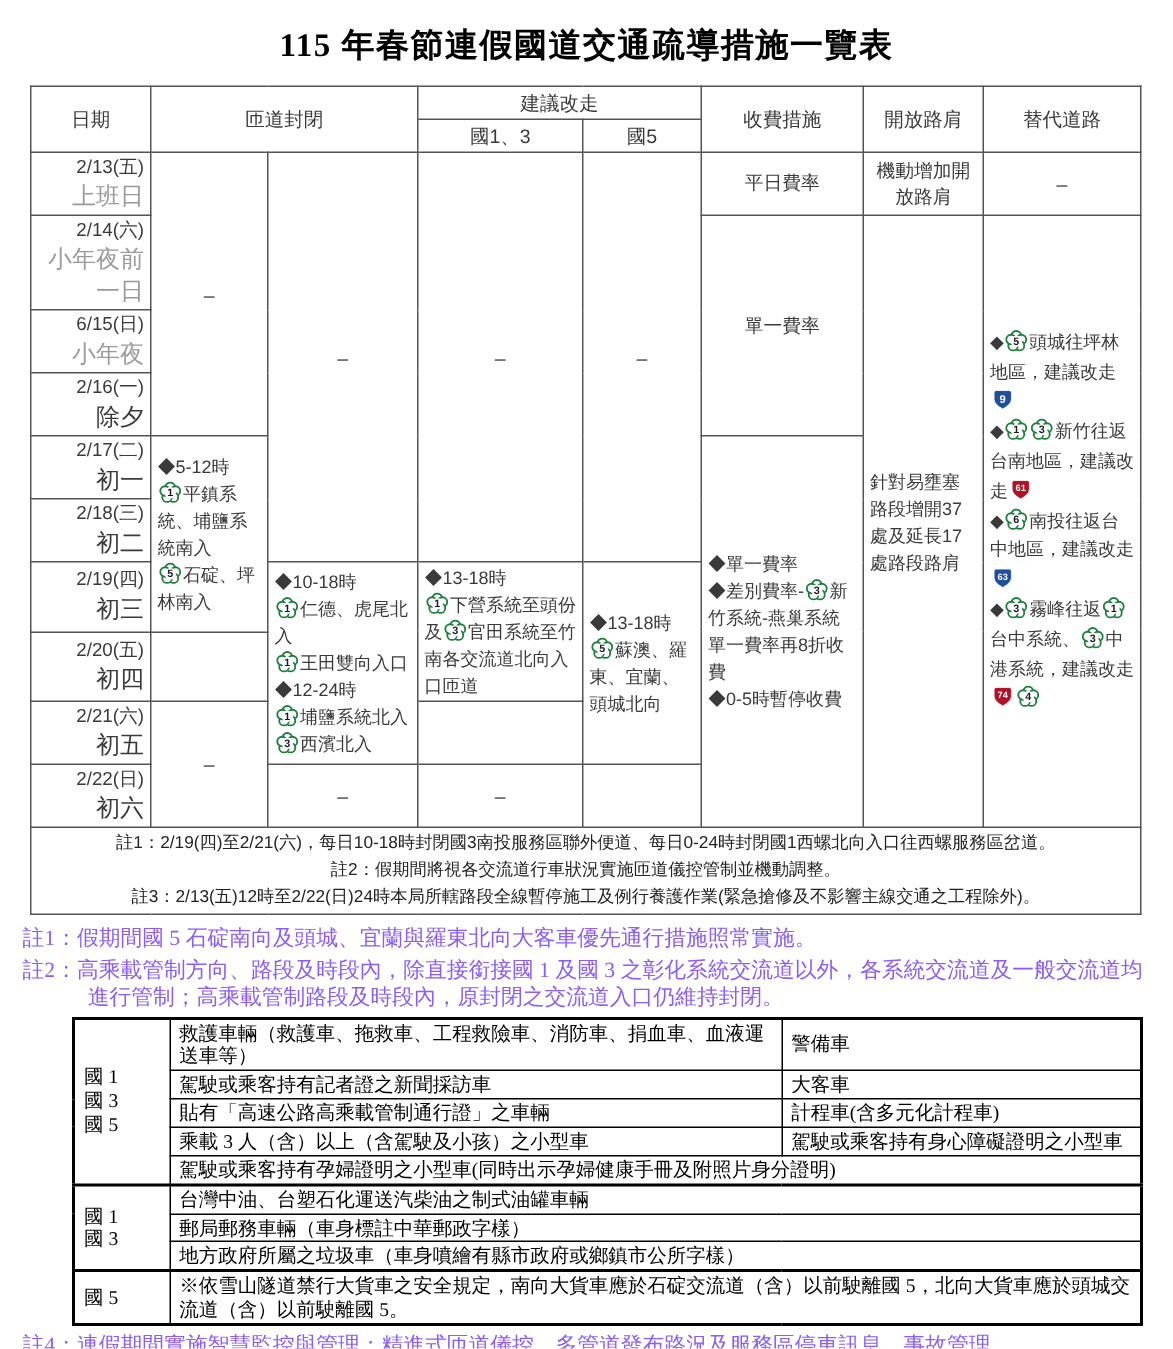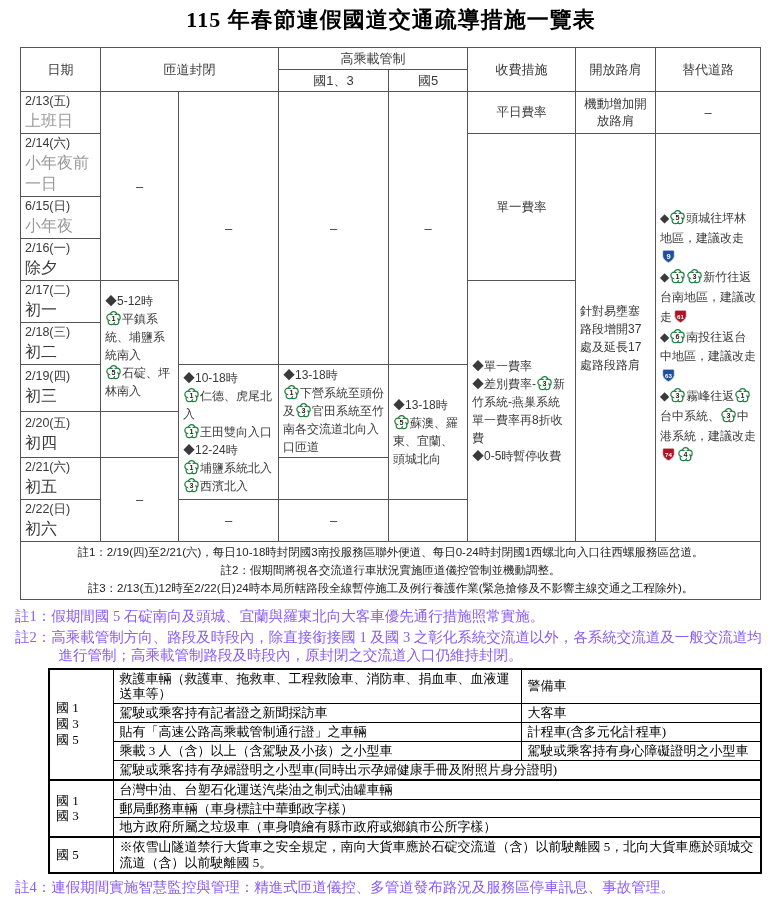--- a/index.html
+++ b/index.html
@@ -1,26 +1,26 @@
 <!DOCTYPE html>
 <html><head>
 <meta charset="utf-8">
 <style>
   html,body{margin:0;padding:0;background:#fff;width:782px;height:899px;overflow:hidden;}
   .page{width:782px;font-family:"Liberation Sans",sans-serif;color:#333;}
   .title{font-family:"Liberation Serif",serif;font-weight:bold;font-size:22px;color:#000;
-         text-align:center;padding-top:5px;letter-spacing:1px;}
+         text-align:center;padding-top:15px;letter-spacing:1px;}
   
   table.main{border-collapse:collapse;table-layout:fixed;margin:12px 0 0 20px;width:740px;
              font-size:12px;color:#3a3a3a;}
   table.main th,table.main td{border:1px solid #545454;padding:1px 4px;vertical-align:middle;}
   table.main th{font-weight:normal;font-size:13px;text-align:center;}
   tr.hrow{height:22px;}
   tr.brow{height:42px;}
-  td.datec{text-align:left;}
+  td.datec{text-align:right;}
   .date-main{font-size:12.5px;}
   .date-sub{font-size:16px;margin-top:1px;}
   .muted{color:#9a9a9a;}
   td.dash{text-align:center;font-size:13px;}
   td.seg{text-align:left;line-height:1.5;font-size:12px;}
   td.cen{text-align:center;font-size:12.5px;}
   td.altcell{line-height:1.65;}
   tr.notesrow td{font-size:11.5px;text-align:center;line-height:1.55;padding:2px 6px;color:#222;}
   .ri{display:inline-block;width:15px;height:15px;vertical-align:-3px;margin:0 1px;}
   .ri svg{display:block;width:100%;height:100%;}
@@ -52,21 +52,21 @@
         <col style="width:110px">
       <col style="width:79px">
         <col style="width:108px">
         <col style="width:80px">
         <col style="width:105px">
     </colgroup>
     <tbody>
         <tr class="hrow">
       <th rowspan="2">日期</th>
       <th colspan="2" rowspan="2">匝道封閉</th>
-      <th colspan="2">高乘載管制</th>
+      <th colspan="2">建議改走</th>
       <th rowspan="2">收費措施</th>
       <th rowspan="2">開放路肩</th>
       <th rowspan="2">替代道路</th>
     </tr>
     <tr class="hrow">
       <th>國1、3</th>
       <th>國5</th>
     </tr>
 
     <tr class="brow">

